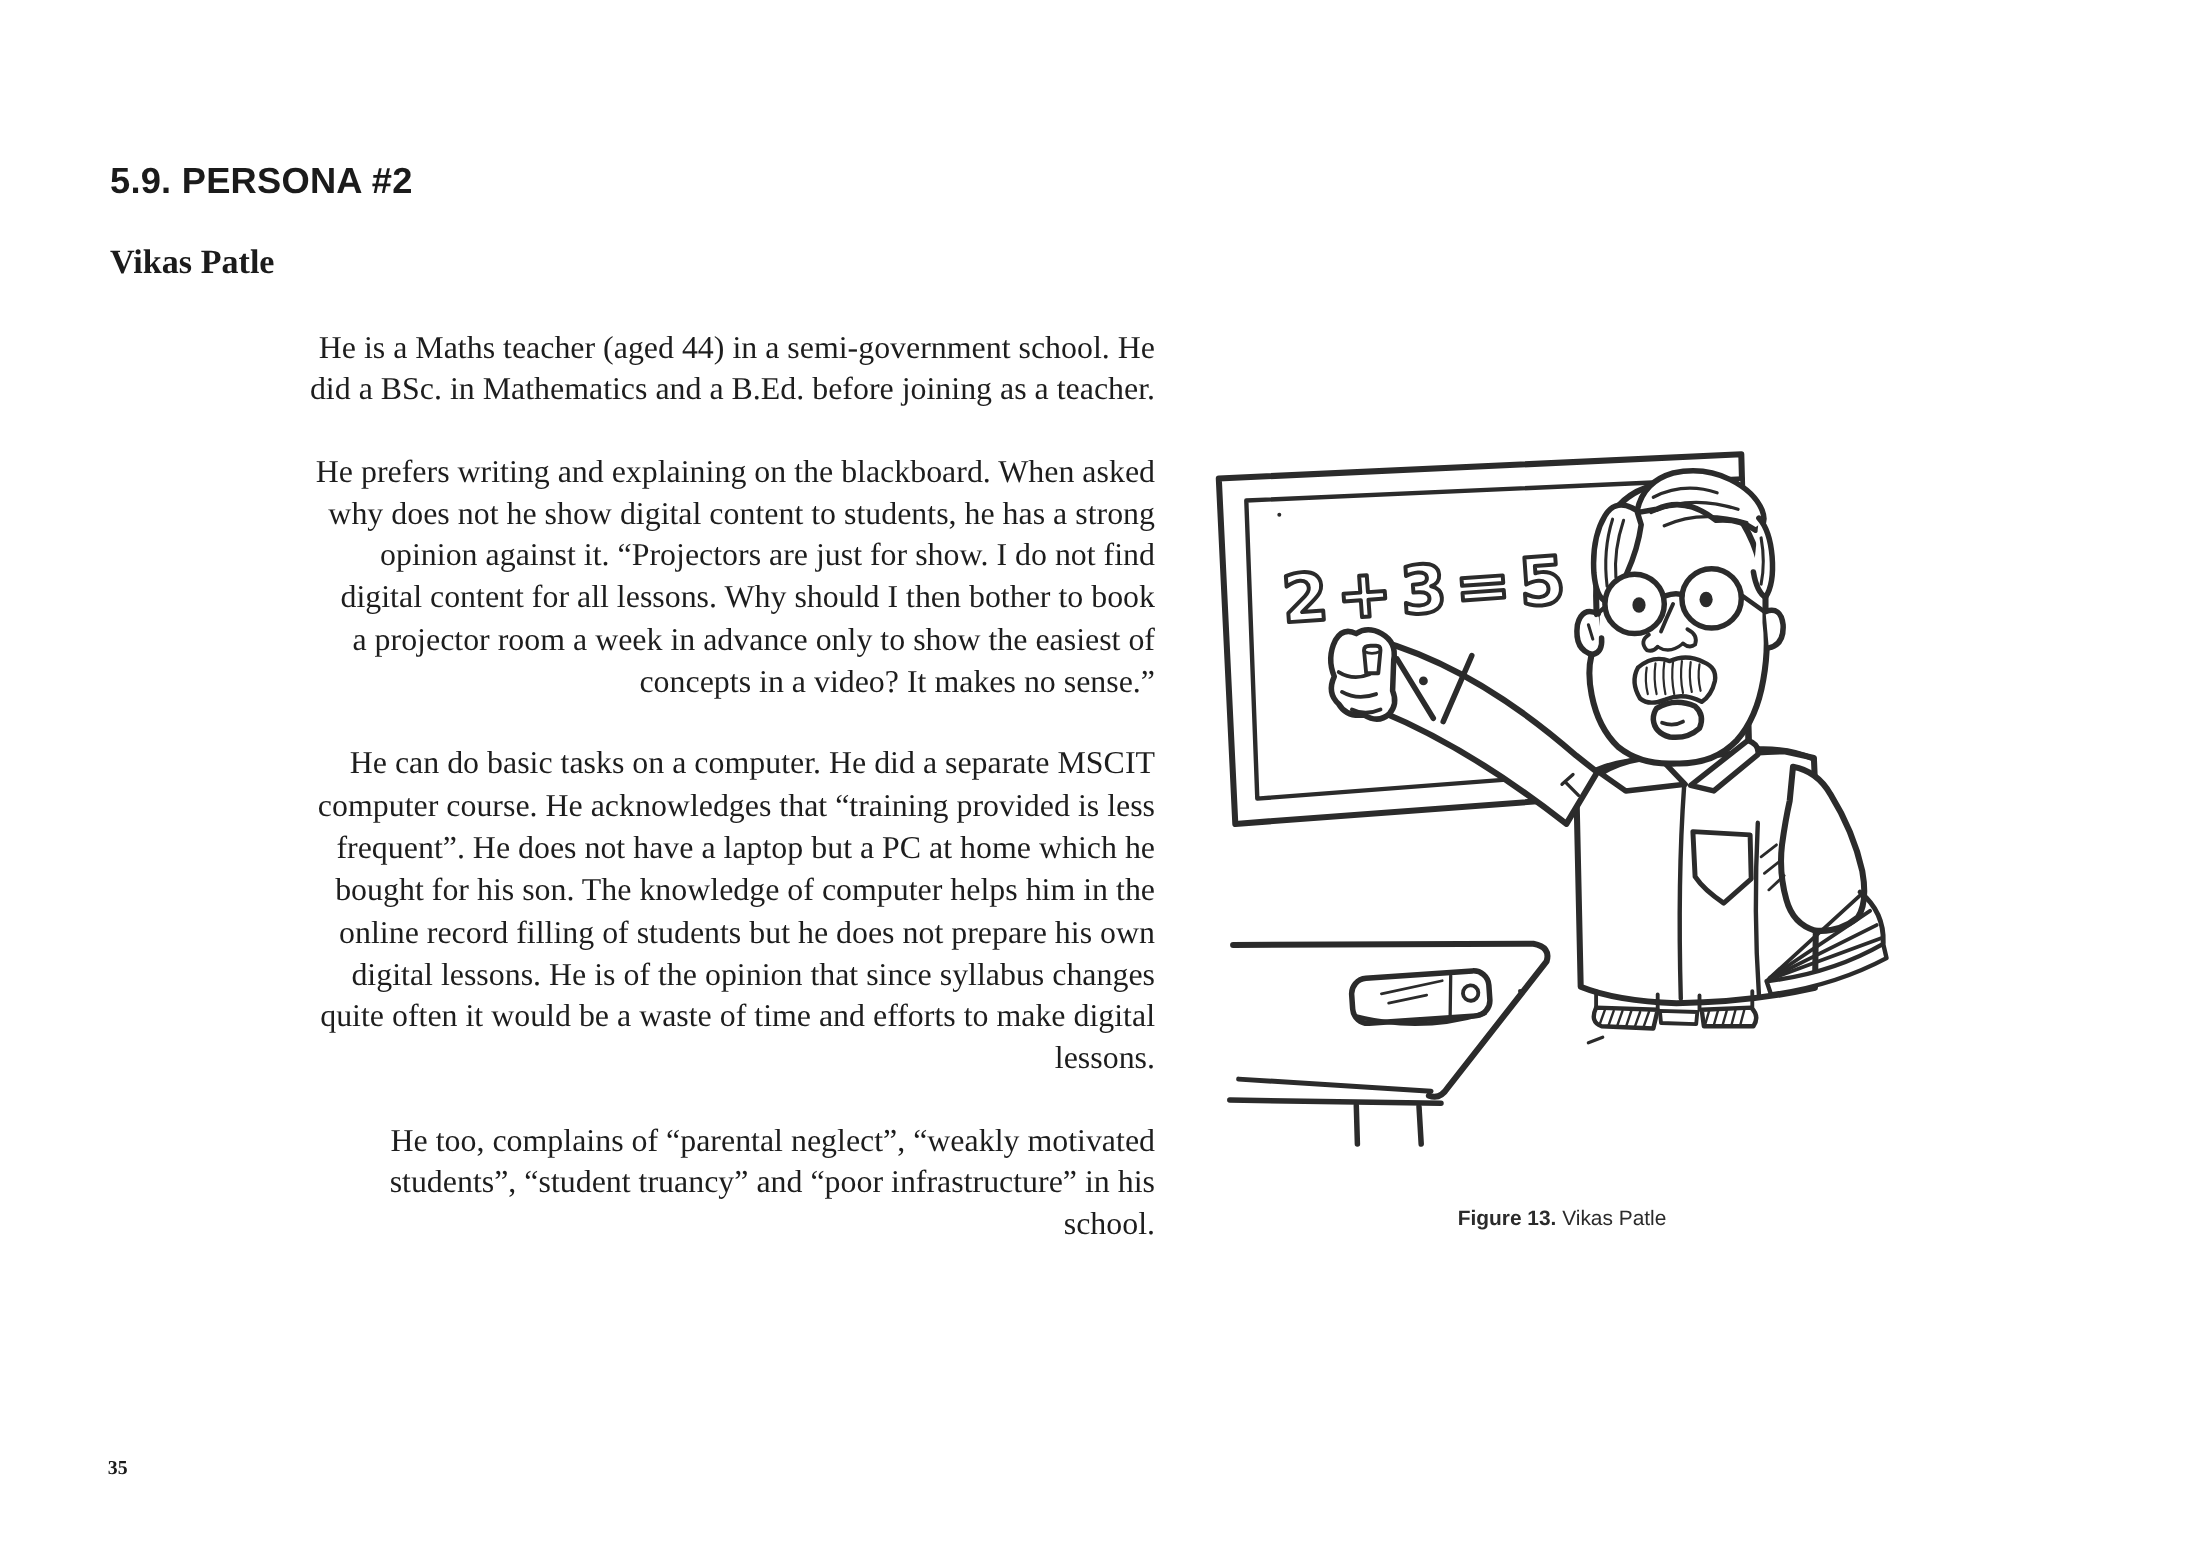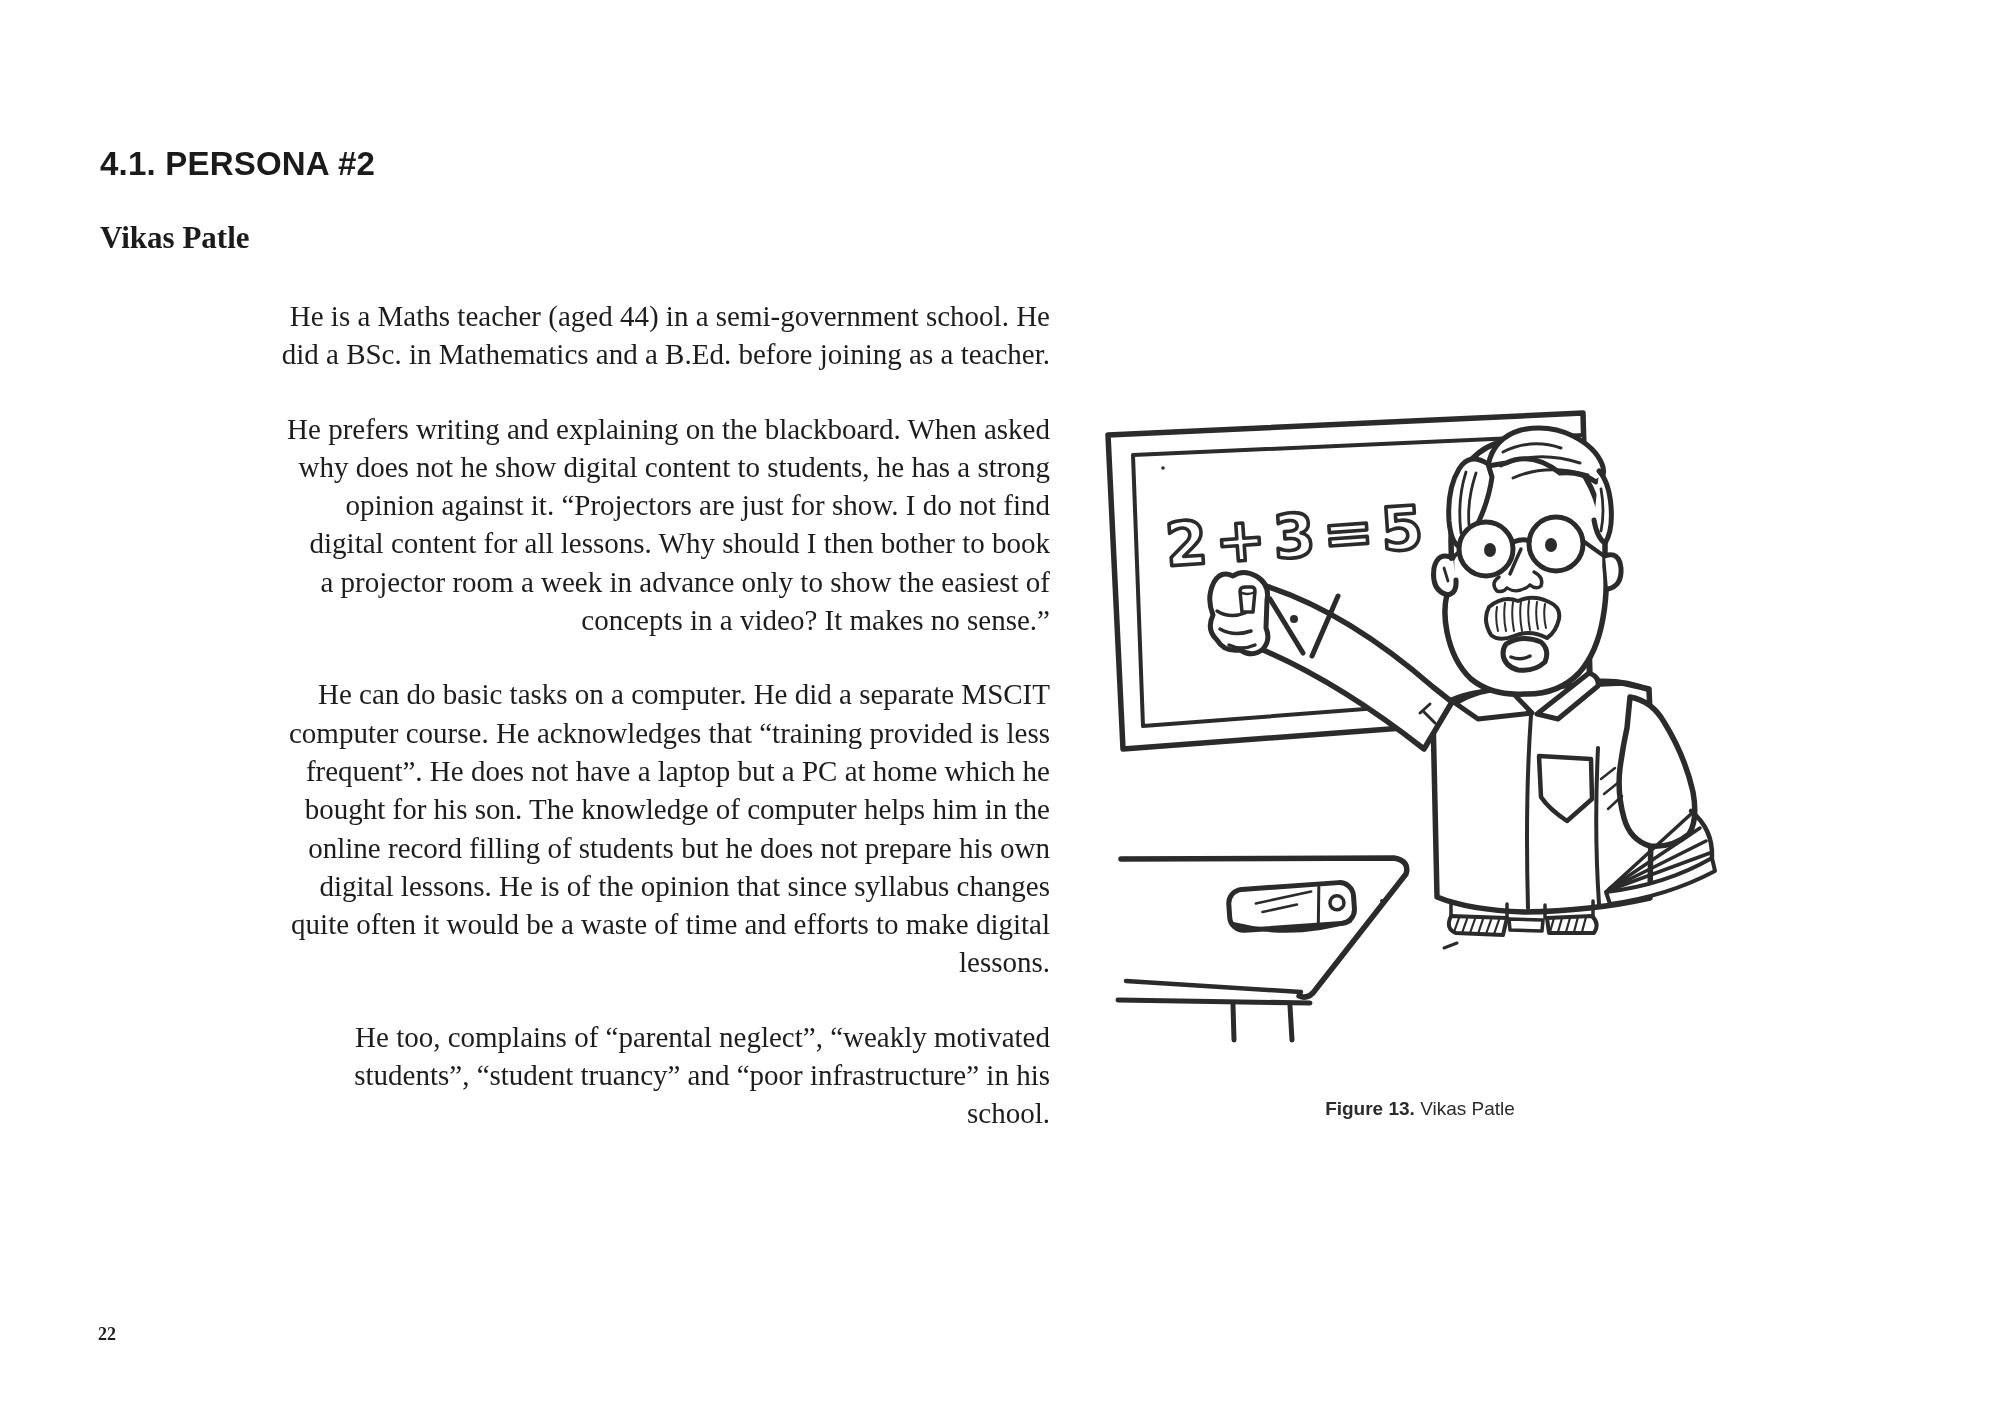--- a/index.html
+++ b/index.html
@@ -32,21 +32,21 @@
   .pagenum {
     position:absolute; left:98px; top:1324px;
     font:700 18px/1.2 "Liberation Serif", serif; color:#1b1b1b;
   }
 </style>
 </head>
 <body>
 
 <div class="page">
 
-  <h1 class="heading">4.1. PERSONA #2</h1>
+  <h1 class="heading">5.9. PERSONA #2</h1>
   <h2 class="subheading">Vikas Patle</h2>
 
   <div class="bodytext">
     <p>He is a Maths teacher (aged 44) in a semi-government school. He
 did a BSc. in Mathematics and a B.Ed. before joining as a teacher.</p>
     <p>He prefers writing and explaining on the blackboard. When asked
 why does not he show digital content to students, he has a strong
 opinion against it. “Projectors are just for show. I do not find
 digital content for all lessons. Why should I then bother to book
 a projector room a week in advance only to show the easiest of
@@ -191,15 +191,15 @@
             </g>
           </g>
         </g>
         <circle cx="1382" cy="901" r="2" fill="#2b2b2b" stroke="none"></circle>
       </g>
     </svg>
   </figure>
 
   <div class="caption"><span class="cap-label">Figure 13.</span><span> Vikas Patle</span></div>
 
-  <div class="pagenum">22</div>
+  <div class="pagenum">35</div>
 
 </div>
 
 </body></html>

